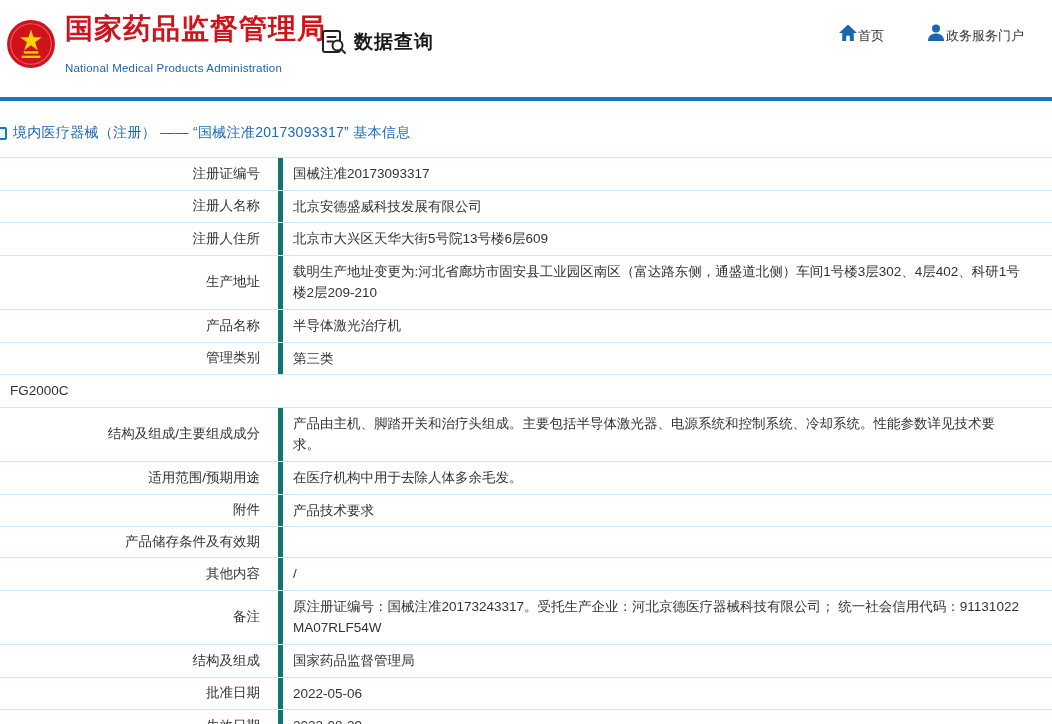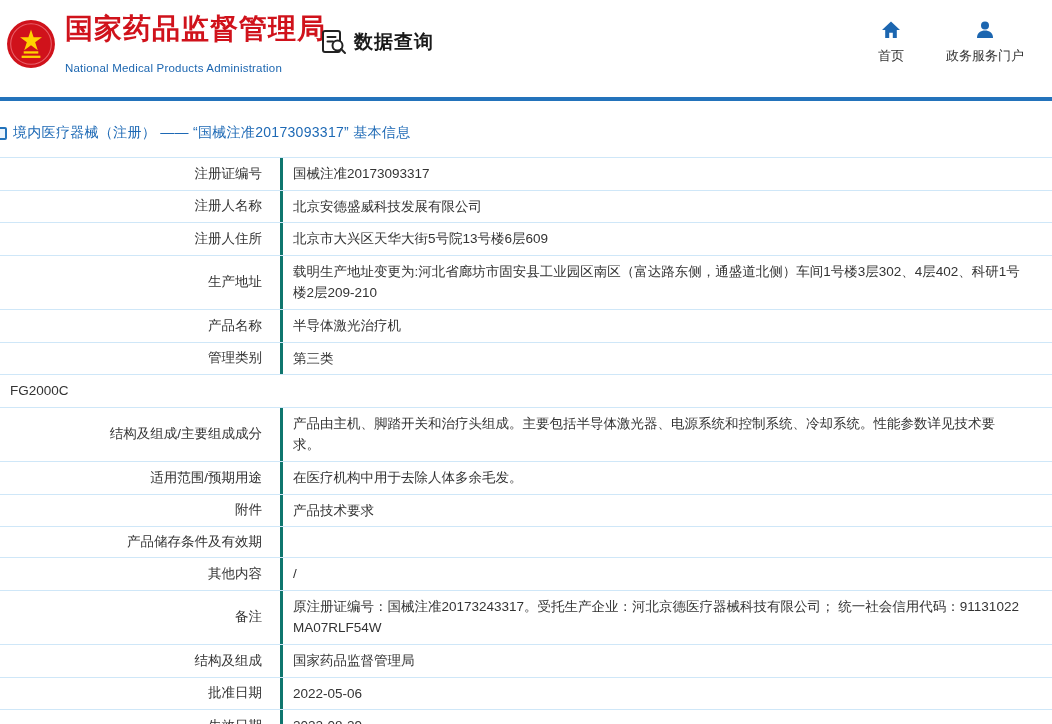--- a/index.html
+++ b/index.html
@@ -15,41 +15,41 @@
   .emblem { width:50px; height:50px; flex:0 0 auto; }
   .brand-text { margin-left:9px; }
   .brand-cn { font-size:28px; font-weight:bold; color:#d0121b; letter-spacing:1px; line-height:1.15; }
   .brand-en { font-size:11.5px; color:#1c66b0; margin-top:17px; letter-spacing:0.2px; }
 
   .section-tab { position:absolute; left:320px; top:28px; display:flex; align-items:center; cursor:pointer; }
   .section-tab .icon { width:27px; height:27px; }
   .section-title { font-size:19px; font-weight:bold; color:#1a1a1a; margin-left:7px; letter-spacing:1px; }
 
   .top-links { position:absolute; right:28px; top:20px; display:flex; gap:42px; }
-  .top-link { display:flex; flex-direction:column; align-items:center; cursor:pointer; }
+  .top-link { display:flex; flex-direction:row; align-items:center; cursor:pointer; }
   .top-link .icon { width:20px; height:20px; }
   .top-link .lbl { font-size:13px; color:#333; margin-top:7px; white-space:nowrap; }
 
   .header-rule { height:4px; background:#2373bb; }
 
   
   .breadcrumb-bar { height:56px; display:flex; align-items:center; padding-top:8px; overflow:hidden; }
   .crumb-icon {
     width:13px; height:13px; border:2px solid #2373bb; border-radius:2px;
     margin-left:-6px; margin-right:6px; flex:0 0 auto; background:#eaf4fc;
   }
   .breadcrumb-text { font-size:14px; color:#1d69b5; letter-spacing:0.3px; }
 
   
   .info-table { width:100%; border-top:1px solid #cfe7f8; }
   .row { display:flex; border-bottom:1px solid #cfe7f8; min-height:31px; align-items:stretch; }
   .label-cell {
     width:283px; flex:0 0 283px; display:flex; align-items:center; justify-content:flex-end;
     padding:5px 18px 5px 10px; font-size:13.5px; color:#333;
-    border-right:3px solid #0f766e; text-align:right;
+    border-right:5px solid #0f766e; text-align:right;
   }
   .value-cell {
     flex:1; display:flex; align-items:center; padding:5px 31px 5px 10px;
     font-size:13.5px; color:#333; line-height:1.6; word-break:break-all;
   }
 </style>
 </head>
 <body>
 
 <div class="header">

